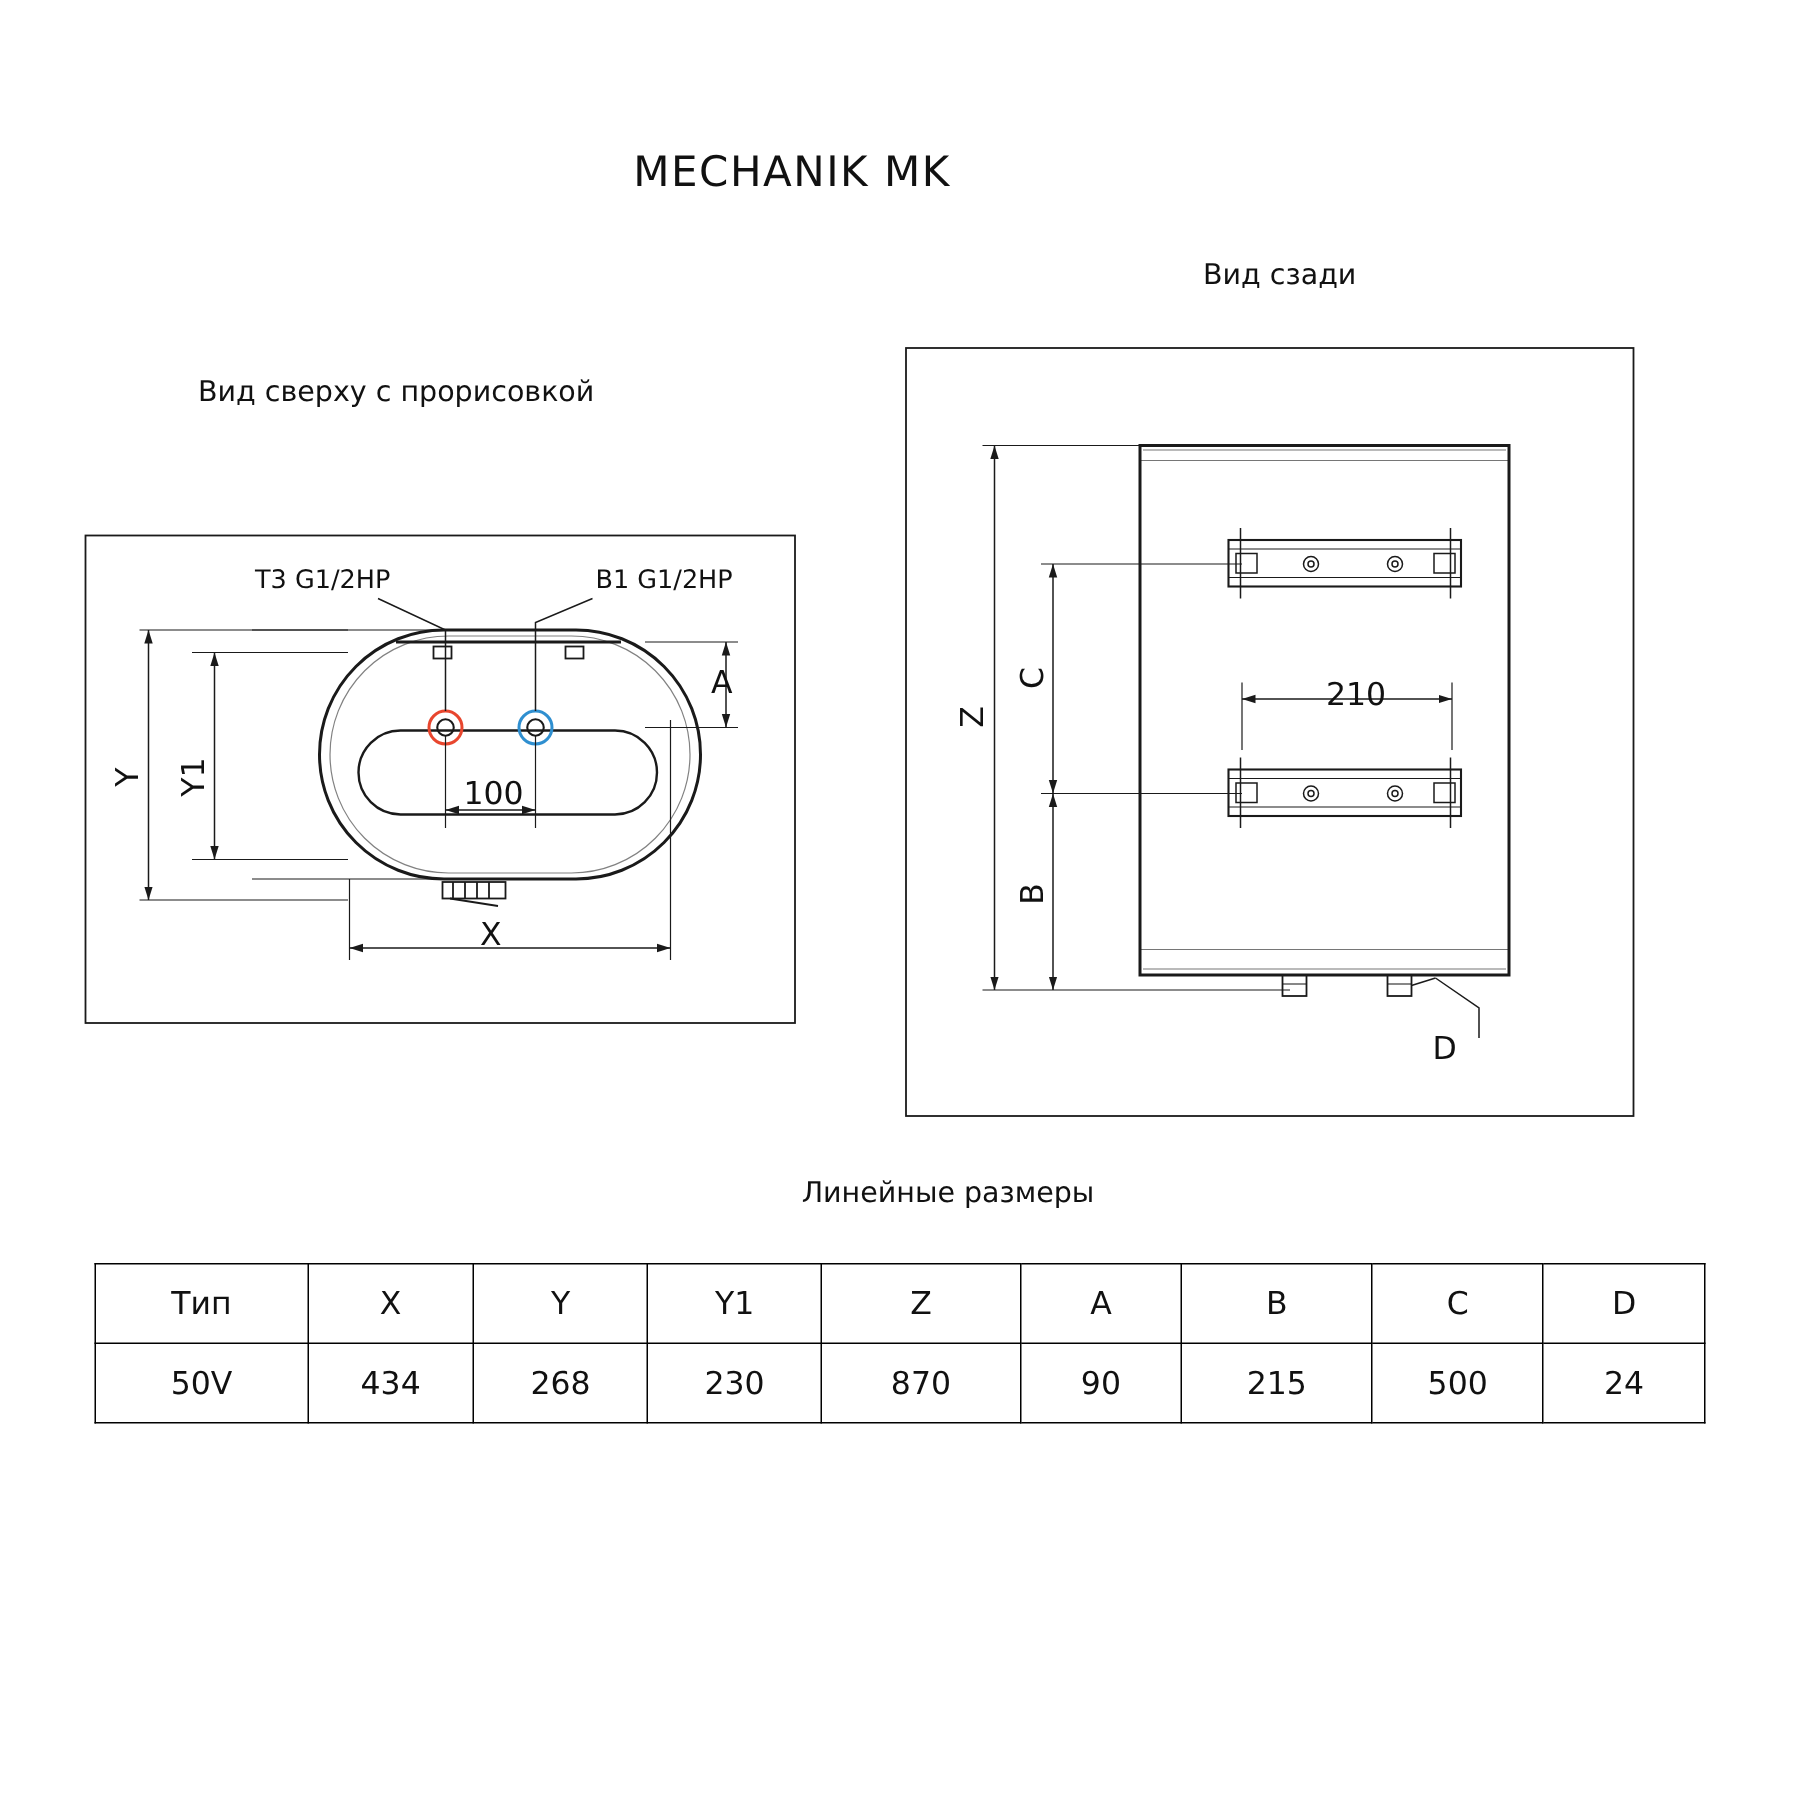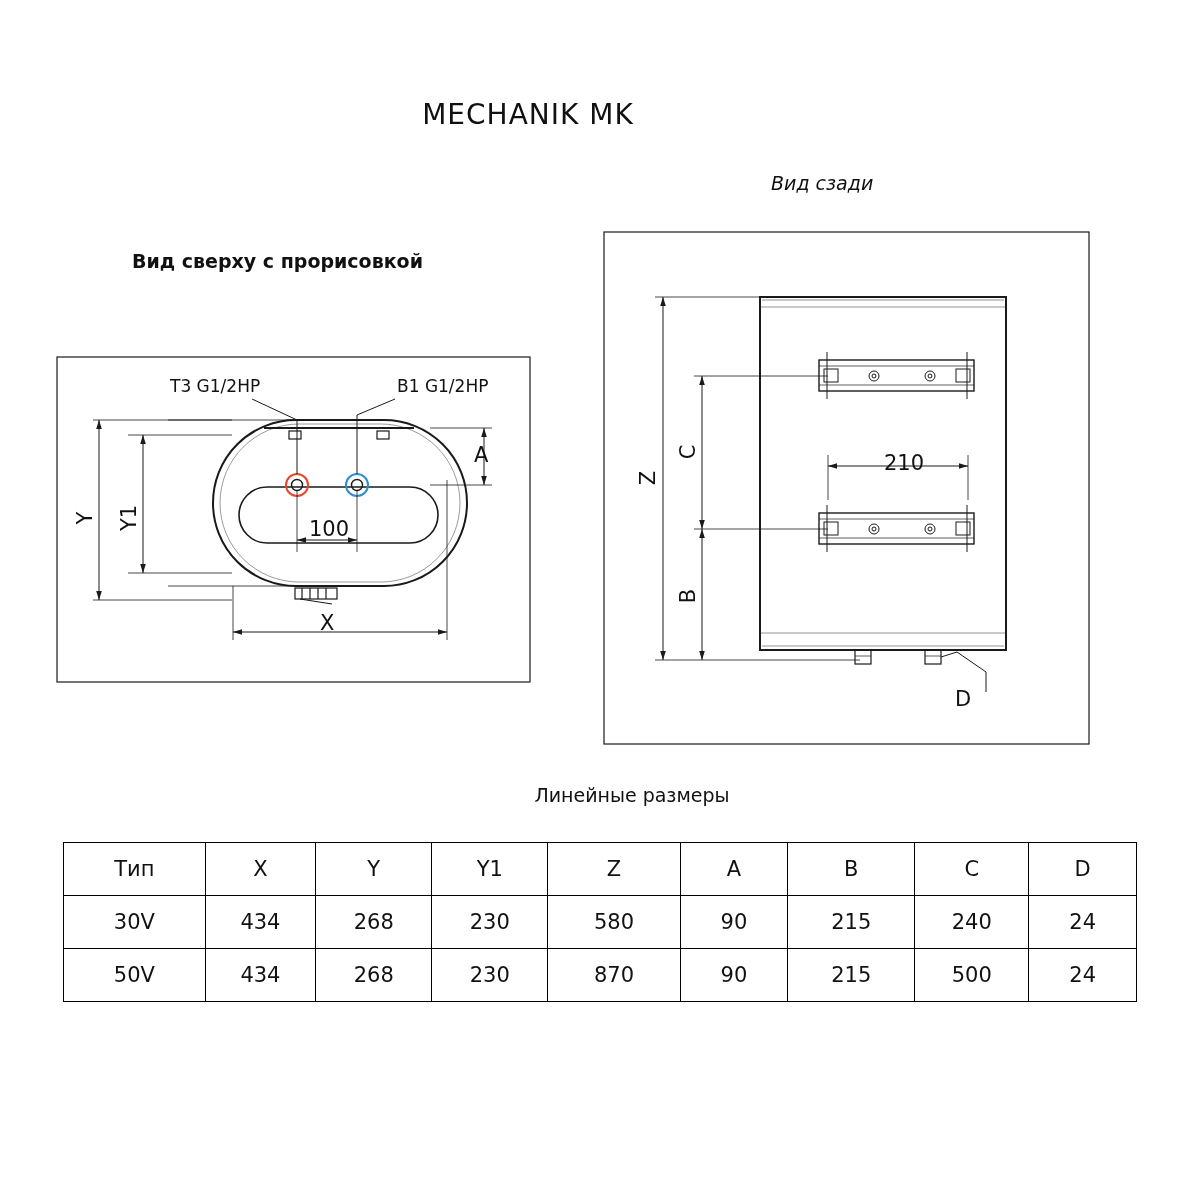--- a/index.html
+++ b/index.html
@@ -30,29 +30,27 @@
     color: #111;
   }
   .caption-top-left {
     position: absolute;
     left: 132px;
     top: 246px;
     width: 380px;
     font-size: 19px;
     line-height: 30px;
     color: #111;
-    font-weight: bold;
   }
   .caption-back {
     position: absolute;
-    left: 771px;
+    left: 802px;
     top: 172px;
     font-size: 19px;
     color: #111;
-    font-style: italic;
   }
   .caption-table {
     position: absolute;
     left: 0;
     top: 784px;
     width: 1200px;
     text-align: center;
     font-size: 19px;
     color: #111;
     padding-left: 32px;
@@ -258,31 +256,20 @@
         <th class="c3">Y1</th>
         <th class="c4">Z</th>
         <th class="c5">A</th>
         <th class="c6">B</th>
         <th class="c7">C</th>
         <th class="c8">D</th>
       </tr>
     </thead>
     <tbody>
       <tr>
-        <td>30V</td>
-        <td>434</td>
-        <td>268</td>
-        <td>230</td>
-        <td>580</td>
-        <td>90</td>
-        <td>215</td>
-        <td>240</td>
-        <td>24</td>
-      </tr>
-      <tr>
         <td>50V</td>
         <td>434</td>
         <td>268</td>
         <td>230</td>
         <td>870</td>
         <td>90</td>
         <td>215</td>
         <td>500</td>
         <td>24</td>
       </tr>

